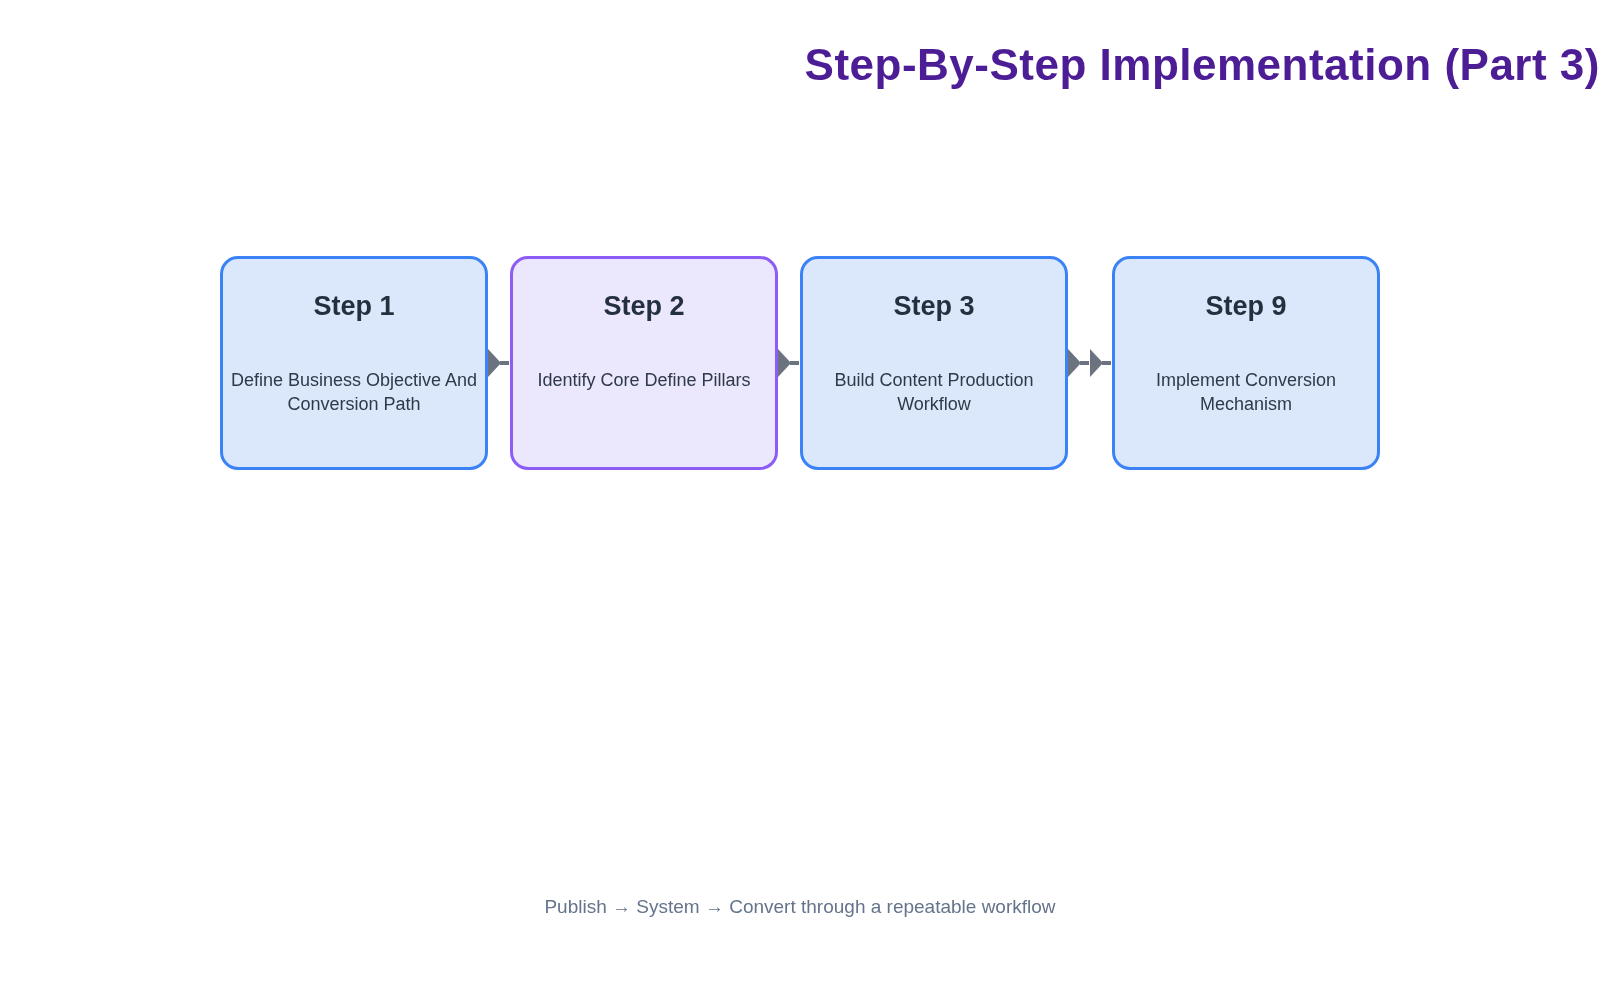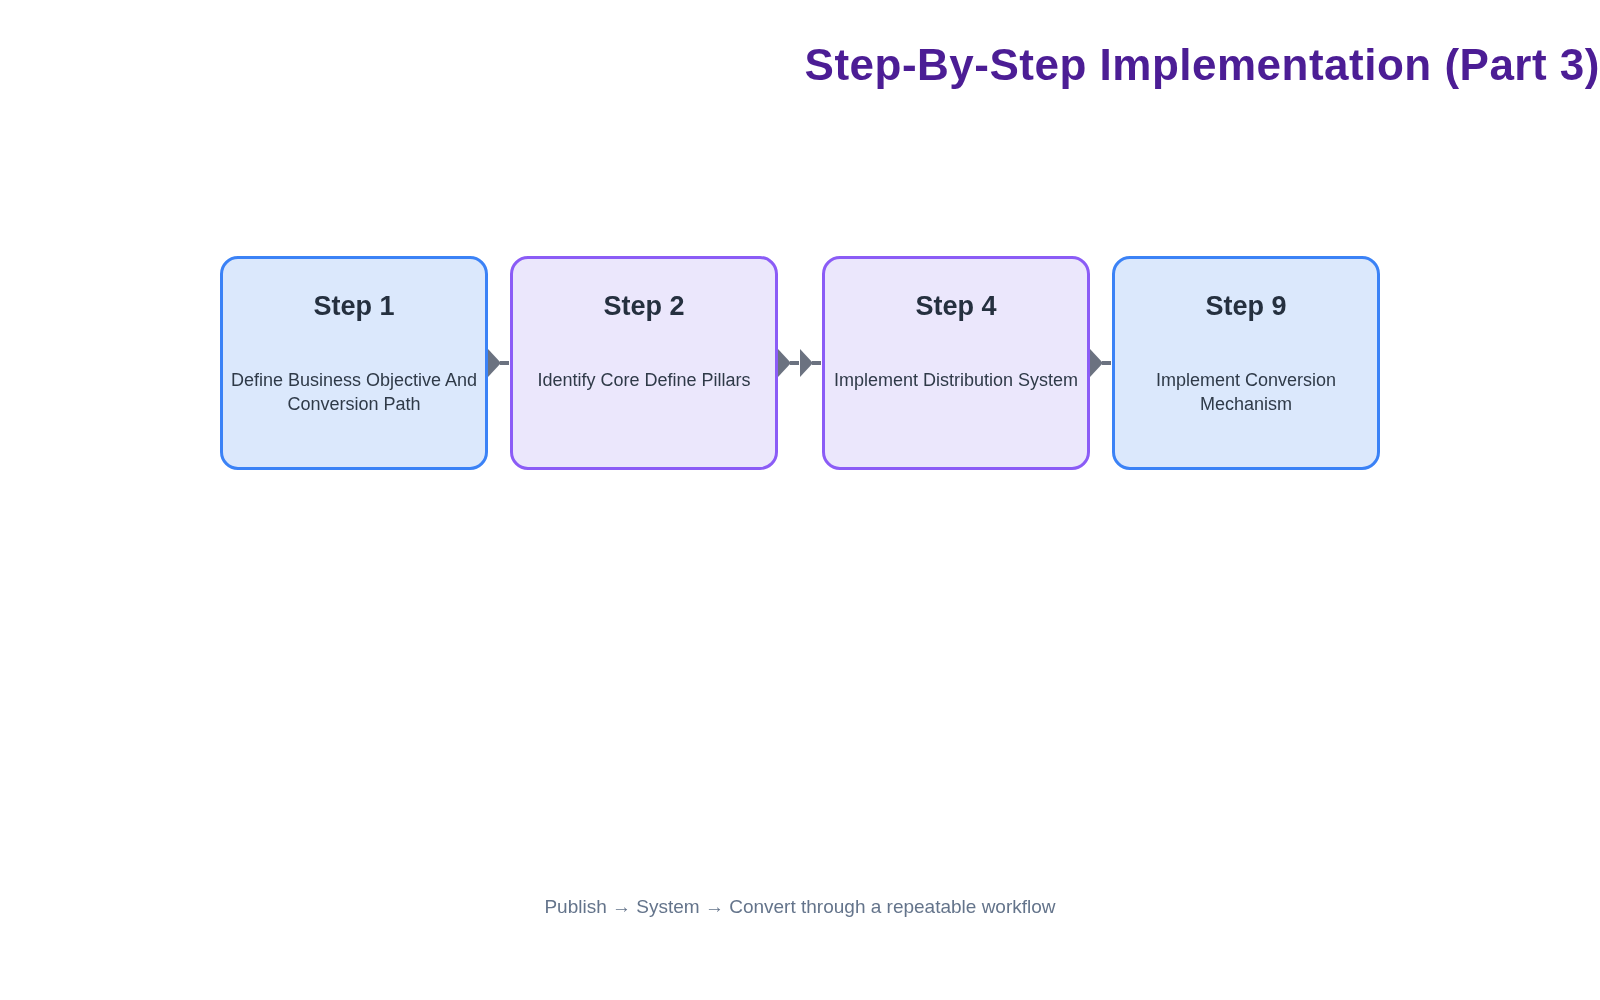--- a/index.html
+++ b/index.html
@@ -95,32 +95,32 @@
     <div class="card-desc">Identify Core Define Pillars</div>
   </div>
 
   <div class="connector">
     <svg width="22" height="30" viewBox="0 0 22 30">
       <path d="M0,1 L13,15 L0,29 Z" fill="#6b7280"></path>
       <rect x="12" y="13" width="9" height="4" fill="#6b7280"></rect>
     </svg>
   </div>
 
+  <div class="card card--blue">
+    <div class="card-title">Step 3</div>
+    <div class="card-desc">Build Content Production Workflow</div>
+  </div>
 
   <div class="connector">
     <svg width="22" height="30" viewBox="0 0 22 30">
       <path d="M0,1 L13,15 L0,29 Z" fill="#6b7280"></path>
       <rect x="12" y="13" width="9" height="4" fill="#6b7280"></rect>
     </svg>
   </div>
 
-  <div class="card card--purple">
-    <div class="card-title">Step 4</div>
-    <div class="card-desc">Implement Distribution System</div>
-  </div>
 
   <div class="connector">
     <svg width="22" height="30" viewBox="0 0 22 30">
       <path d="M0,1 L13,15 L0,29 Z" fill="#6b7280"></path>
       <rect x="12" y="13" width="9" height="4" fill="#6b7280"></rect>
     </svg>
   </div>
 
   <div class="card card--blue">
     <div class="card-title">Step 9</div>

